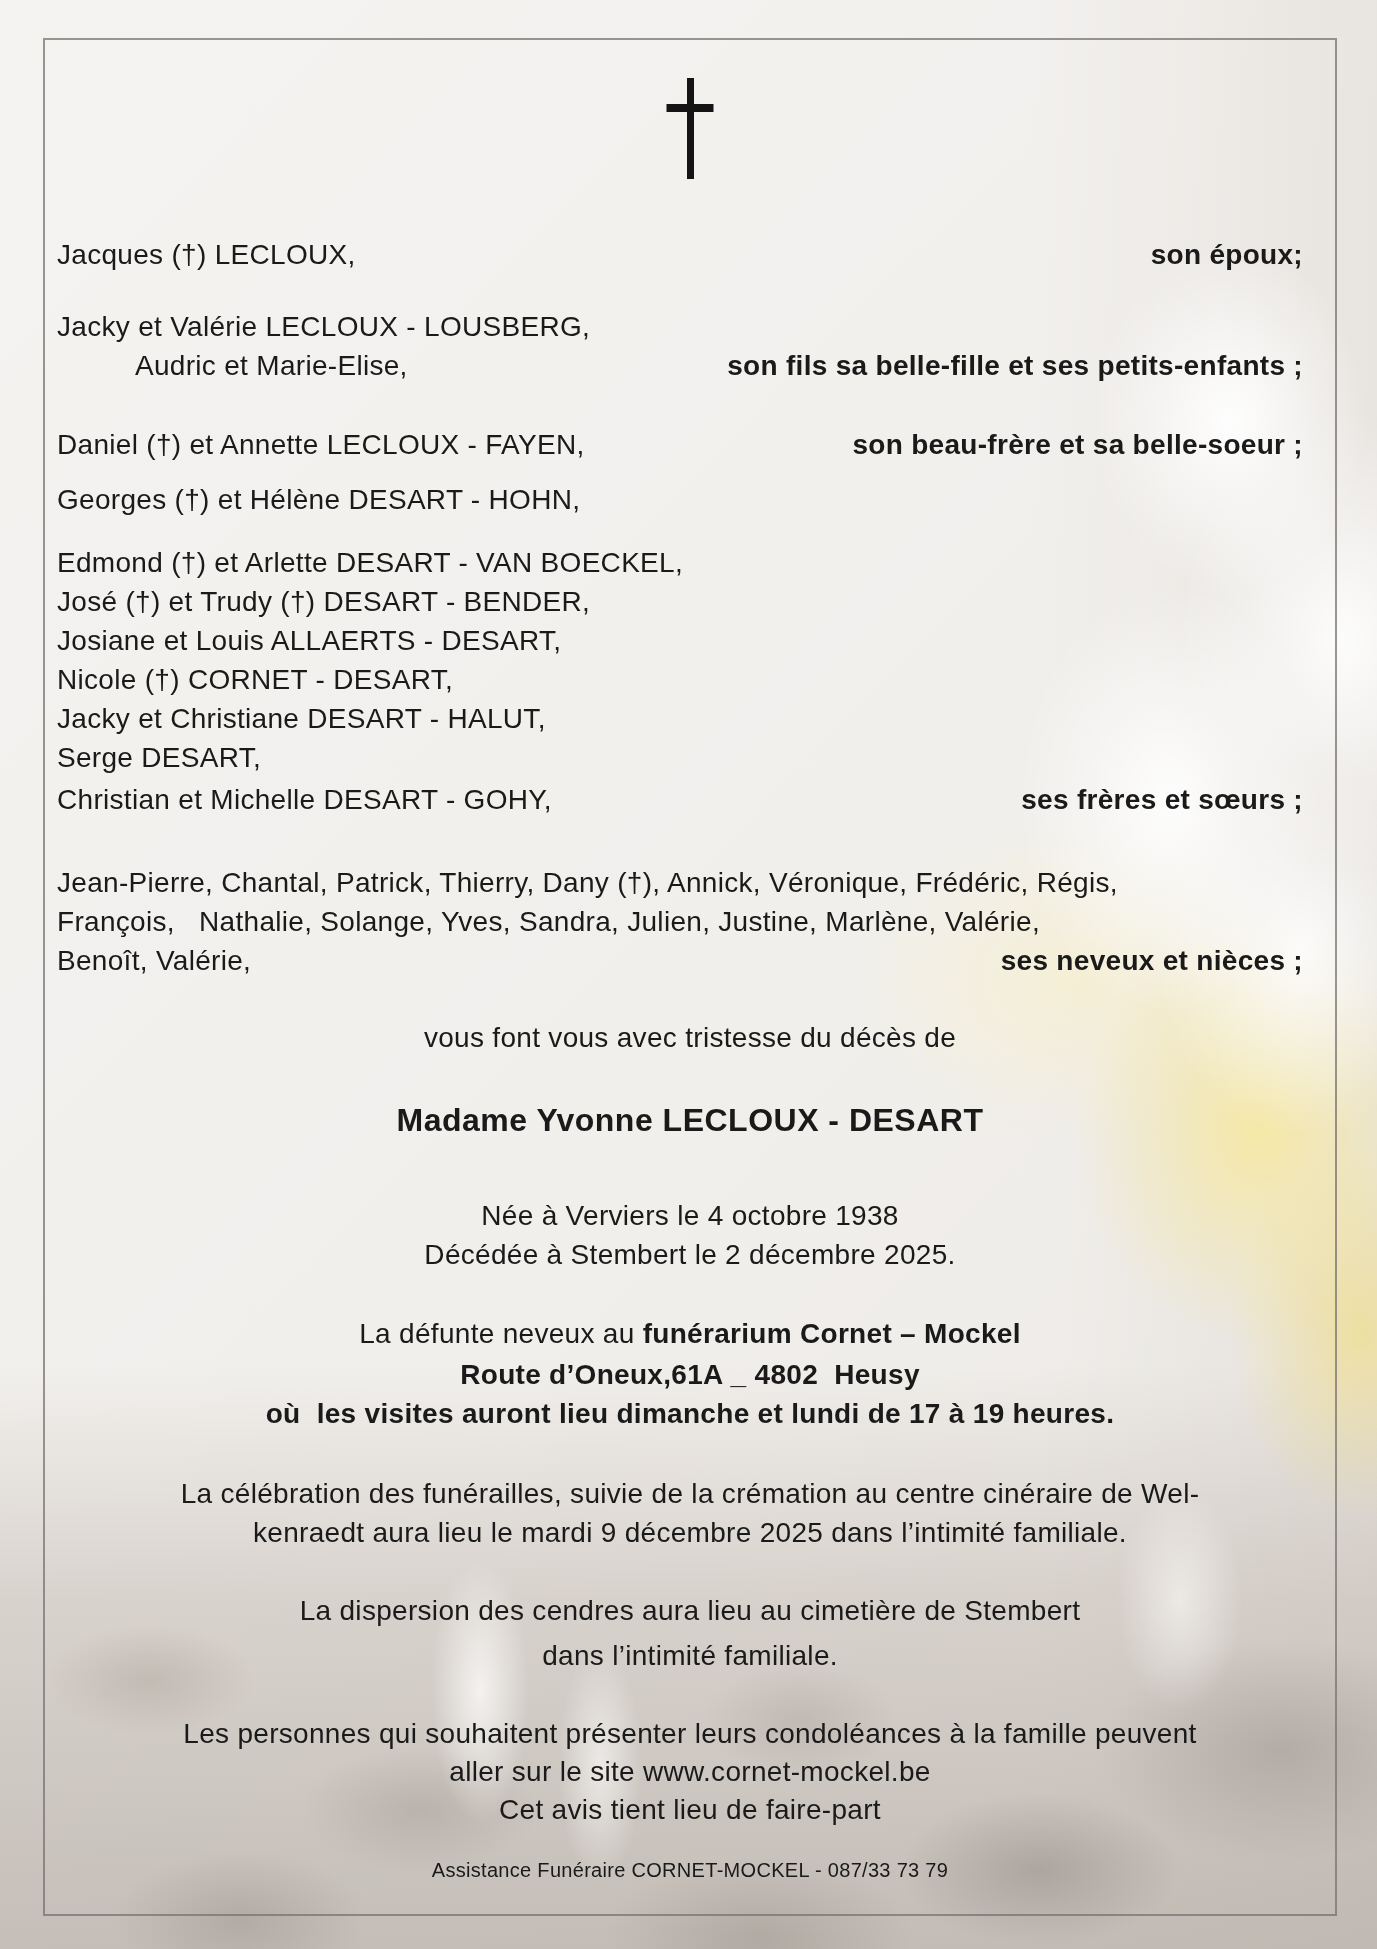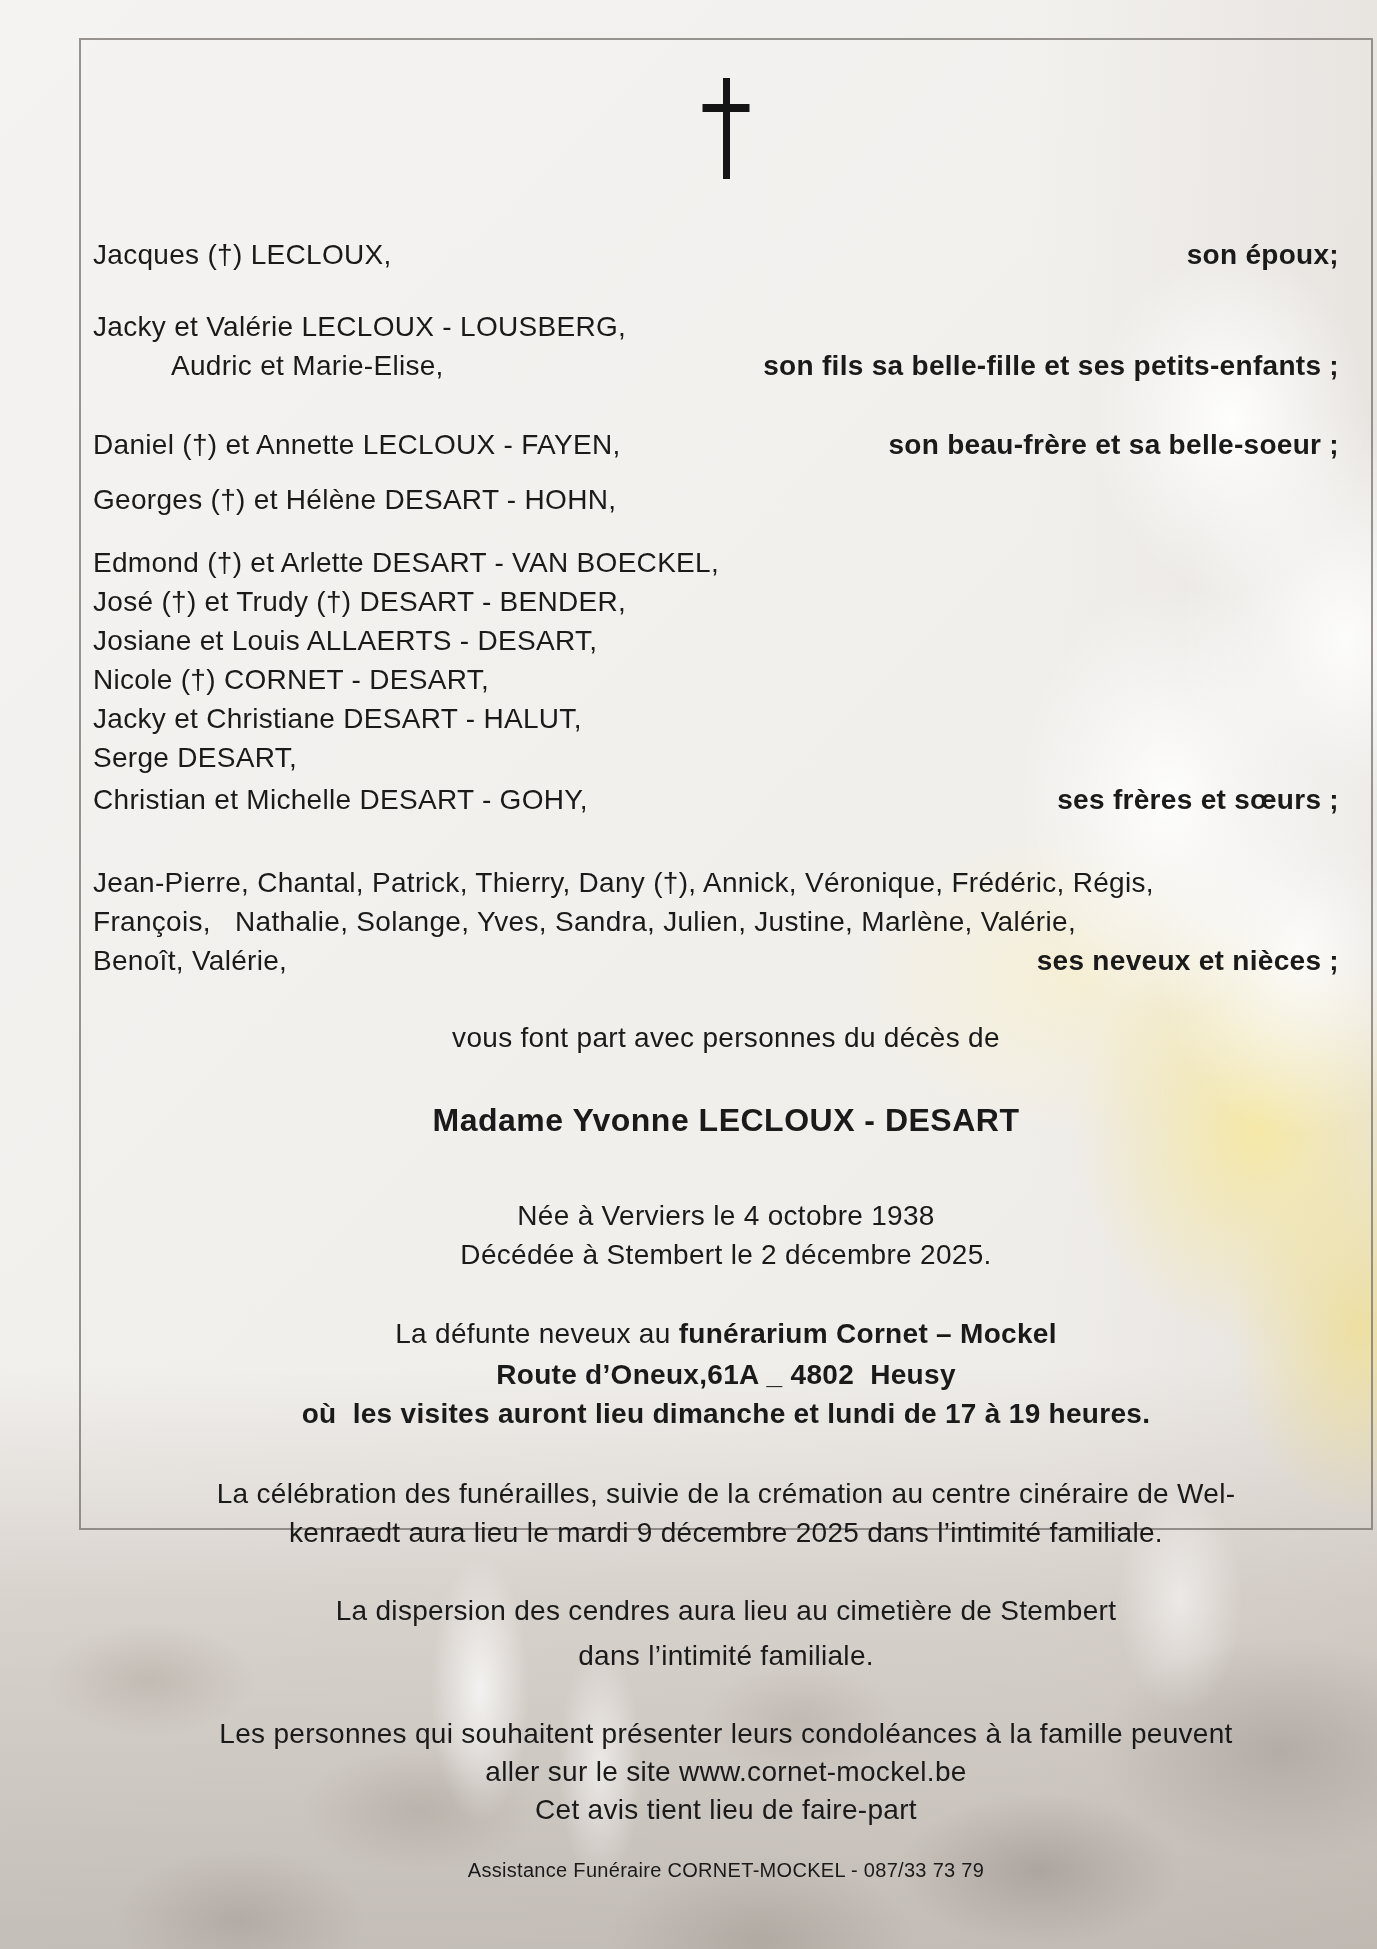--- a/index.html
+++ b/index.html
@@ -33,24 +33,23 @@
       radial-gradient(ellipse 220px 120px at 760px 1940px, rgba(148,139,131,0.40), rgba(148,139,131,0) 70%),
       radial-gradient(ellipse 260px 160px at 1280px 1750px, rgba(150,143,138,0.45), rgba(150,143,138,0) 70%),
       
       linear-gradient(180deg, rgba(190,181,172,0) 0%, rgba(190,181,172,0) 70%, rgba(186,176,167,0.45) 82%, rgba(167,158,150,0.60) 100%),
       
       linear-gradient(90deg, rgba(233,229,225,0) 75%, rgba(224,219,214,0.55) 100%),
       
       linear-gradient(135deg, #f5f3f1 0%, #f1efec 55%, #ece9e5 100%);
   }
   .frame{
-    position:absolute;left:43px;top:38px;width:1294px;height:1492px;
+    position:absolute;left:43px;top:38px;width:1294px;height:1878px;
     border:2px solid rgba(120,115,111,0.75);
     box-sizing:border-box;
-    margin-left:36px;
   }
   .blk{position:absolute;left:12px;right:32px;font-size:28px;line-height:39px;letter-spacing:0.3px;white-space:pre-wrap;}
   .center{left:12px;right:12px;text-align:center;}
   .row{display:flex;justify-content:space-between;align-items:baseline;}
   .nm{white-space:pre-wrap;}
   .rel{font-weight:bold;text-align:right;white-space:pre-wrap;flex-shrink:0;}
   .indent .nm{padding-left:78px;}
   .title-blk{font-size:32px;line-height:60px;font-weight:bold;letter-spacing:0.5px;}
   .bold{font-weight:bold;}
   .footer-blk{font-size:20px;line-height:36px;}
@@ -138,21 +137,21 @@
     <div class="blk row" style="top:862px">
       <span class="nm">François,   Nathalie, Solange, Yves, Sandra, Julien, Justine, Marlène, Valérie,</span>
       <span class="rel"></span>
     </div>
 
     <div class="blk row" style="top:901px">
       <span class="nm">Benoît, Valérie,</span>
       <span class="rel">ses neveux et nièces ;</span>
     </div>
 
-    <div class="blk center" style="top:978px">vous font part avec personnes du décès de</div>
+    <div class="blk center" style="top:978px">vous font vous avec tristesse du décès de</div>
 
     <div class="blk center title-blk" style="top:1050px">Madame Yvonne LECLOUX - DESART</div>
 
     <div class="blk center" style="top:1156px">Née à Verviers le 4 octobre 1938</div>
     <div class="blk center" style="top:1195px">Décédée à Stembert le 2 décembre 2025.</div>
 
     <div class="blk center" style="top:1274px"><span>La défunte neveux au </span><span class="bold">funérarium Cornet – Mockel</span></div>
     <div class="blk center bold" style="top:1315px">Route d’Oneux,61A _ 4802  Heusy</div>
     <div class="blk center bold" style="top:1354px">où  les visites auront lieu dimanche et lundi de 17 à 19 heures.</div>
 

